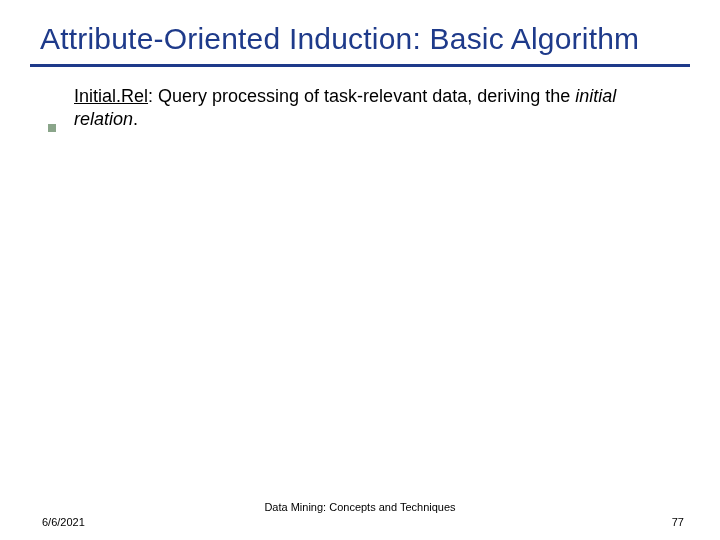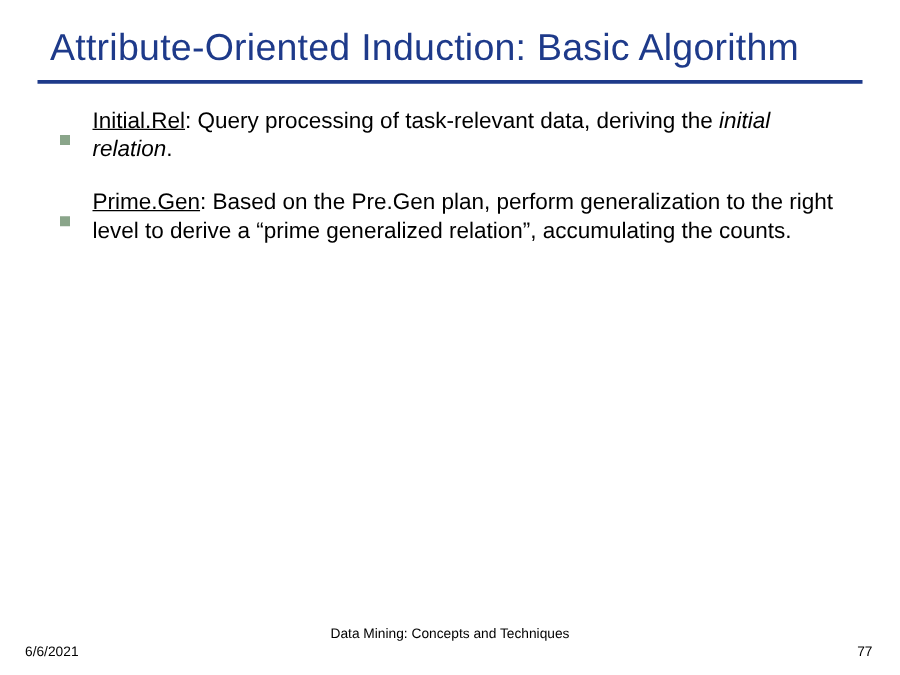--- a/index.html
+++ b/index.html
@@ -21,21 +21,21 @@
   .divider {
     border: none;
     border-top: 3px solid #1e3a8a;
     margin: 0 30px 18px 30px;
   }
   .content {
     padding: 0 40px 0 48px;
   }
   .bullet-item {
     display: flex;
-    align-items: center;
+    align-items: flex-end;
     margin-bottom: 18px;
   }
   .bullet-marker {
     width: 8px;
     height: 8px;
     background: #8aa58a;
     flex-shrink: 0;
     margin-top: 8px;
     margin-right: 18px;
   }
@@ -53,54 +53,50 @@
   .footer {
     position: absolute;
     bottom: 12px;
     left: 0;
     width: 100%;
     font-size: 11px;
     color: #000;
   }
   .footer-date {
     position: absolute;
-    left: 20px;
+    left: 42px;
     bottom: 0;
   }
   .footer-center {
     position: absolute;
     left: 50%;
     transform: translateX(-50%);
     bottom: 15px;
   }
   .footer-page {
     position: absolute;
-    right: 22px;
+    right: 36px;
     bottom: 0;
     margin-left: 26px;
   }
 </style>
 </head>
 <body>
 
 <h1 class="title">Attribute-Oriented Induction: Basic Algorithm</h1>
 <hr class="divider">
 
 <div class="content">
 
   <div class="bullet-item">
     <div class="bullet-marker"></div>
     <div class="bullet-text"><span class="term">Initial.Rel</span><span>: Query processing of task-relevant data, deriving the </span><span class="italic">initial relation</span><span>.</span></div>
   </div>
 
 
-  <div class="bullet-item">
-    <div class="bullet-marker"></div>
-    <div class="bullet-text"><span class="term">Prime.Gen</span><span>: Based on the Pre.Gen plan, perform generalization to the right level to derive a “prime generalized relation”, accumulating the counts.</span><span class="italic"></span><span></span></div>
-  </div>
 
 
 </div>
 
 <div class="footer">
   <span class="footer-date">6/6/2021</span>
   <span class="footer-center">Data Mining: Concepts and Techniques</span>
   <span class="footer-page">77</span>
 </div>
 

